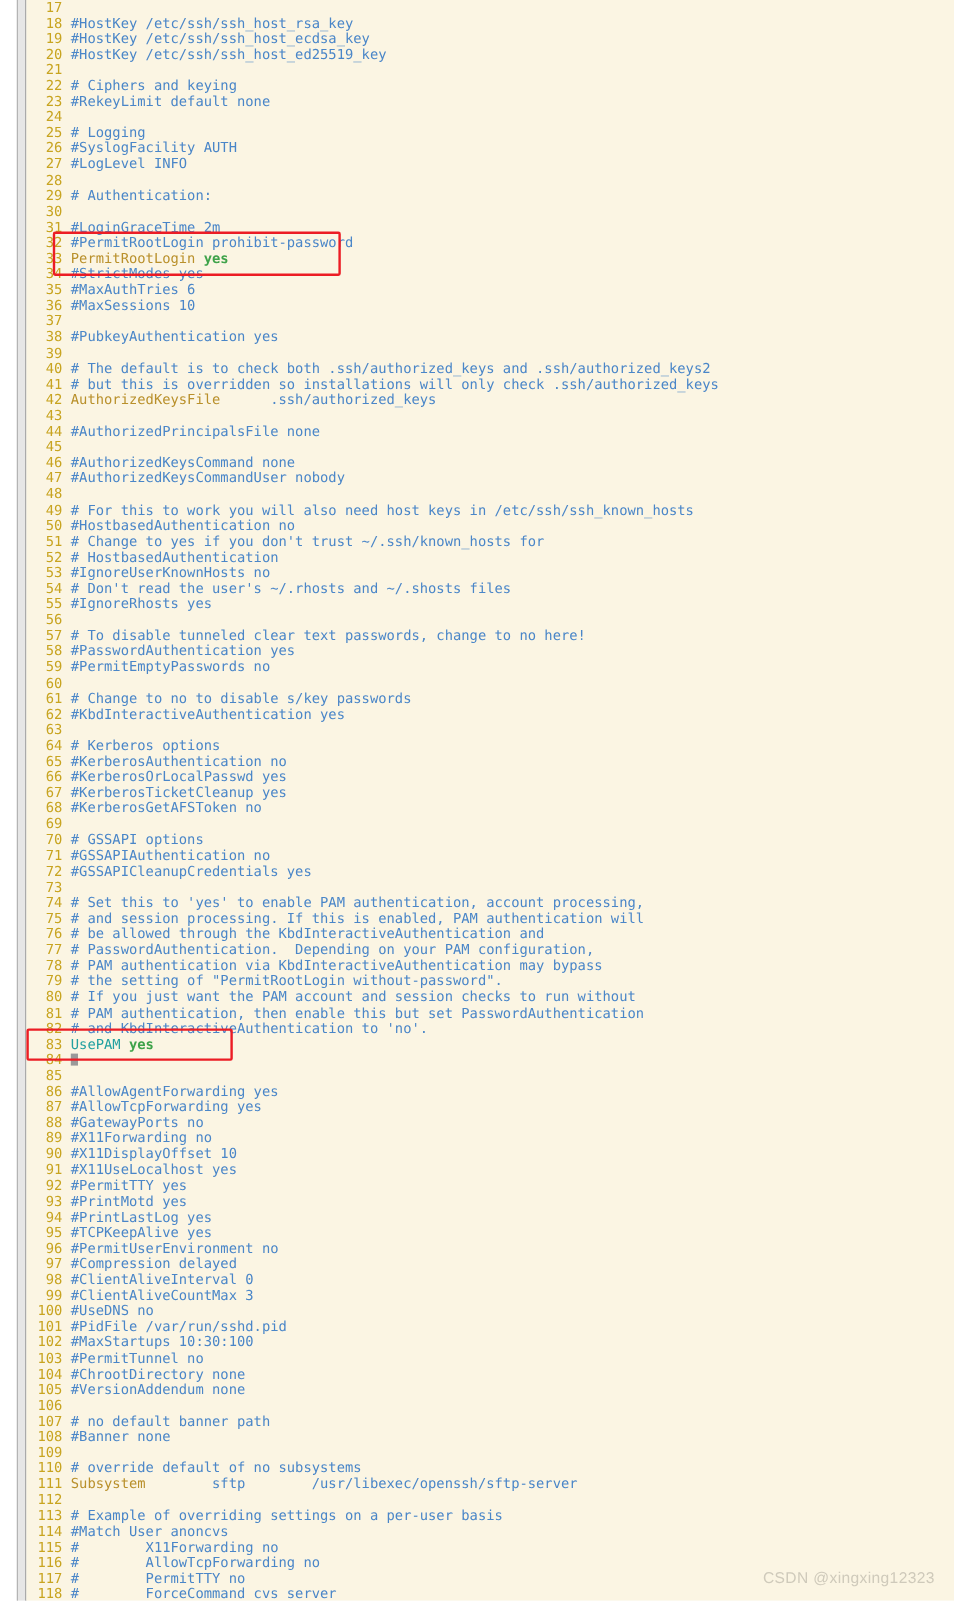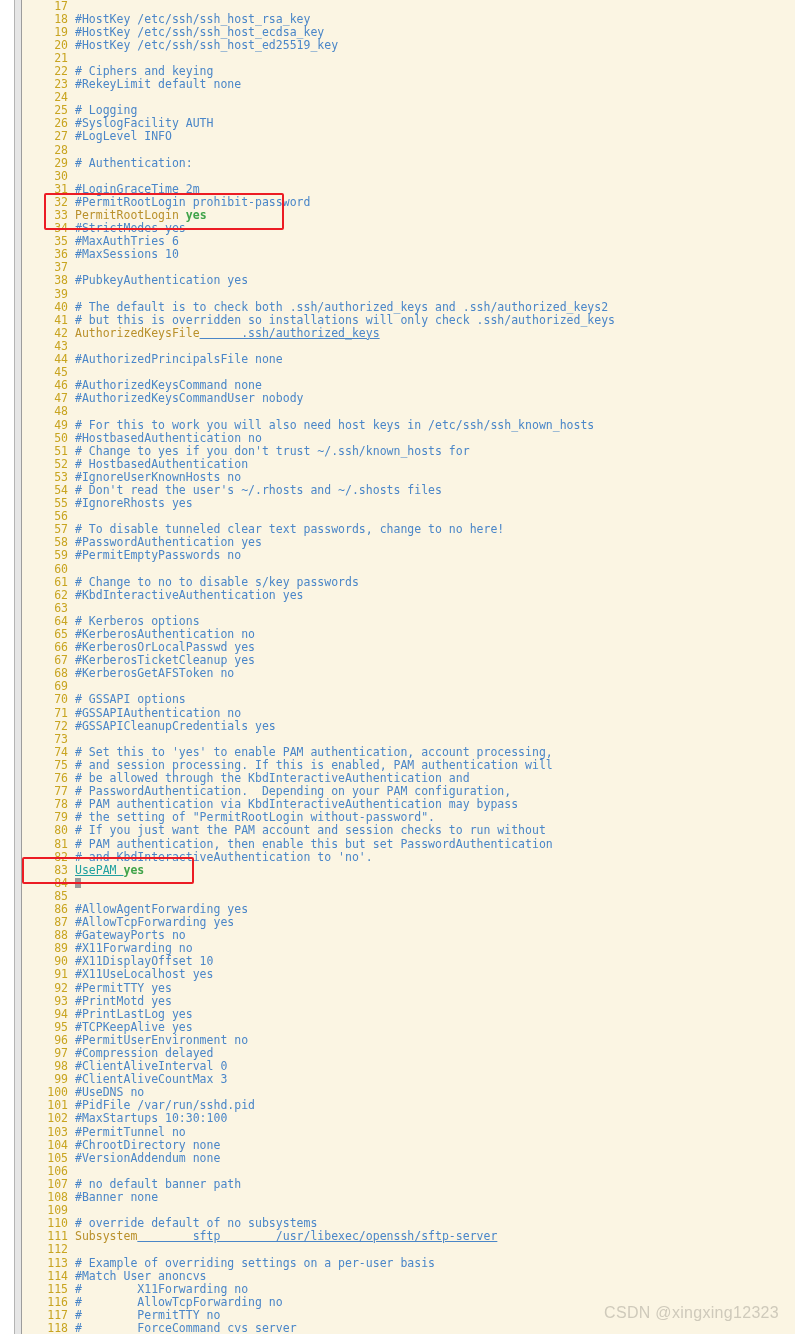--- a/index.html
+++ b/index.html
@@ -55,21 +55,20 @@
   }
 
   #code-lines {
     position: absolute;
     left: 0;
     top: -0.5px;
     width: 665px;
     font-size: 11.5px;
     line-height: 13.1px;
     white-space: pre;
-    padding-left: 16px;
   }
 
   .ln-row {
     height: 13.1px;
     display: block;
     white-space: pre;
   }
 
   .gutter {
     display: inline-block;
@@ -79,23 +78,23 @@
     font-size: 11.5px;
   }
   .code {
     display: inline-block;
     padding-left: 7px;
   }
 
   
   .c  { color: #4a86c8; }            
   .kw { color: #b9902b; }            
-  .tl { color: #21a0a0; text-decoration: underline; }            
+  .tl { color: #21a0a0; }            
   .vl { color: #3fa34a; font-weight: bold; }            
-  .pv { color: #4a86c8; text-decoration: underline; }            
+  .pv { color: #4a86c8; }            
 
   
   .cursor {
     display: inline-block;
     width: 6px;
     height: 10px;
     background: #9a9a9a;
     vertical-align: -1px;
   }
 
@@ -121,21 +120,21 @@
     height: 27px;
   }
 
   
   #watermark {
     position: absolute;
     right: 16px;
     bottom: 12px;
     color: #cfcabb;
     font-family: "Liberation Sans", sans-serif;
-    font-size: 16px;
+    font-size: 13px;
     letter-spacing: 0.3px;
     user-select: none;
   }
 </style>
 </head>
 <body>
 
 <div id="editor-root">
 
   <div id="left-margin"></div>

